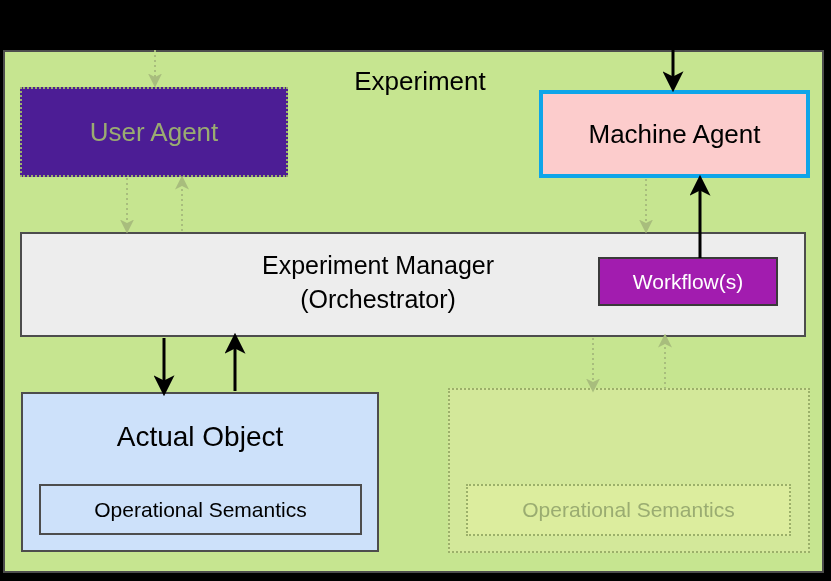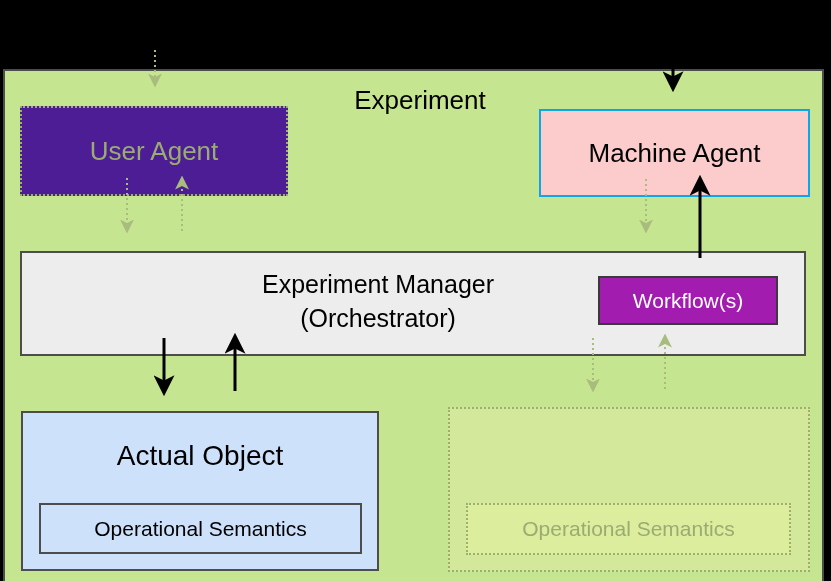--- a/index.html
+++ b/index.html
@@ -1,19 +1,19 @@
 <!DOCTYPE html>
 <html><head>
 <meta charset="utf-8">
 <style>
   html,body{margin:0;padding:0;background:#000;}
   #stage{position:relative;width:831px;height:581px;background:#000000;overflow:hidden;
          font-family:"Liberation Sans","DejaVu Sans",sans-serif;}
 
-  .abs{position:absolute;box-sizing:border-box;margin-top:19px;}
+  .abs{position:absolute;box-sizing:border-box;}
 
   
   #experiment-container{
     left:3px;top:50px;width:821px;height:523px;
     background:#c6e590;border:2px solid #4d4d4d;
   }
   #experiment-title{
     left:330px;top:64px;width:180px;height:34px;
     font-size:26px;color:#000;text-align:center;line-height:34px;
     white-space:nowrap;
@@ -23,21 +23,21 @@
   .box{display:flex;align-items:center;justify-content:center;text-align:center;}
 
   #user-agent-box{
     left:20px;top:87px;width:268px;height:90px;
     background:#4c1d95;border:2px dotted #9bb06a;
     font-size:26px;color:#9aac71;
   }
 
   #machine-agent-box{
     left:539px;top:90px;width:271px;height:88px;
-    background:#fccccc;border:2px solid #0ea5e9;
+    background:#fccccc;border:4px solid #0ea5e9;
     font-size:26px;color:#000;
   }
 
   #experiment-manager-box{
     left:20px;top:232px;width:786px;height:105px;
     background:#ededed;border:2px solid #4d4d4d;
   }
   #experiment-manager-label{
     left:20px;top:248px;width:716px;height:74px;
     font-size:25px;color:#000;line-height:34px;text-align:center;

